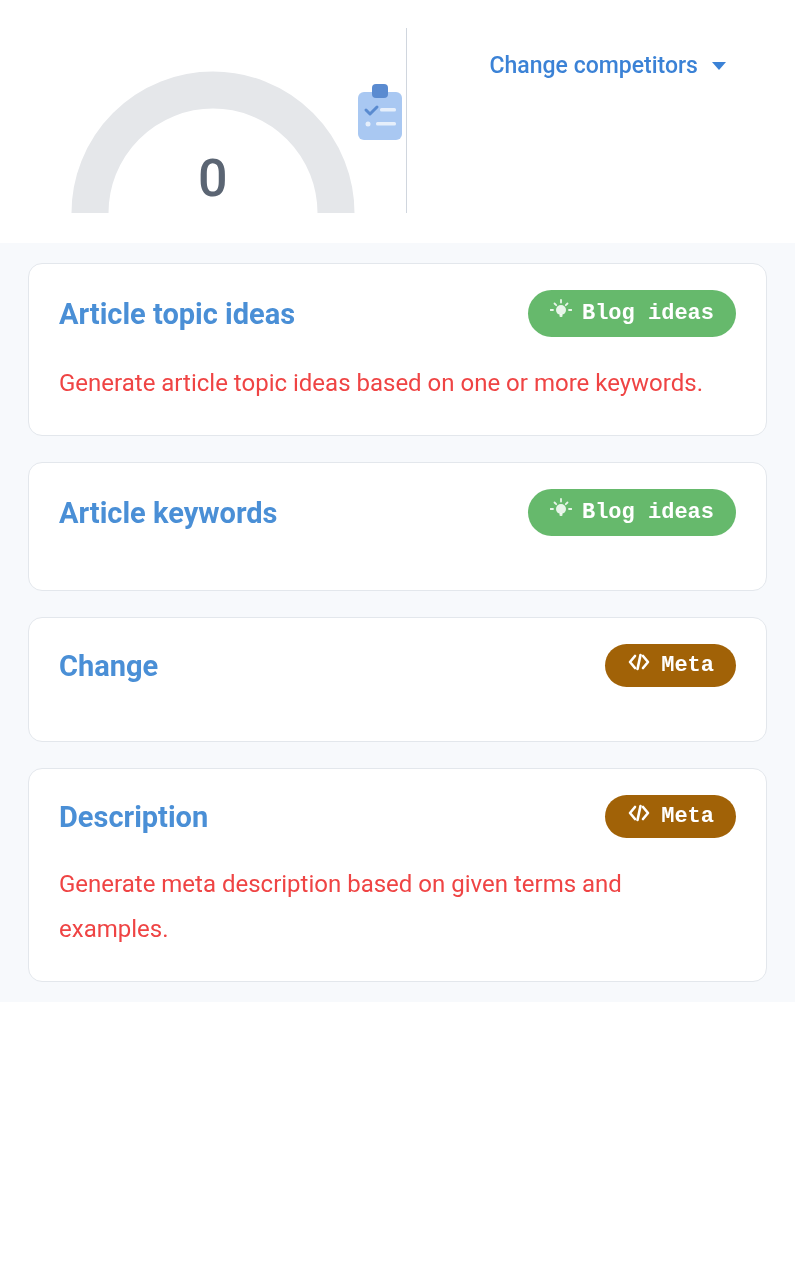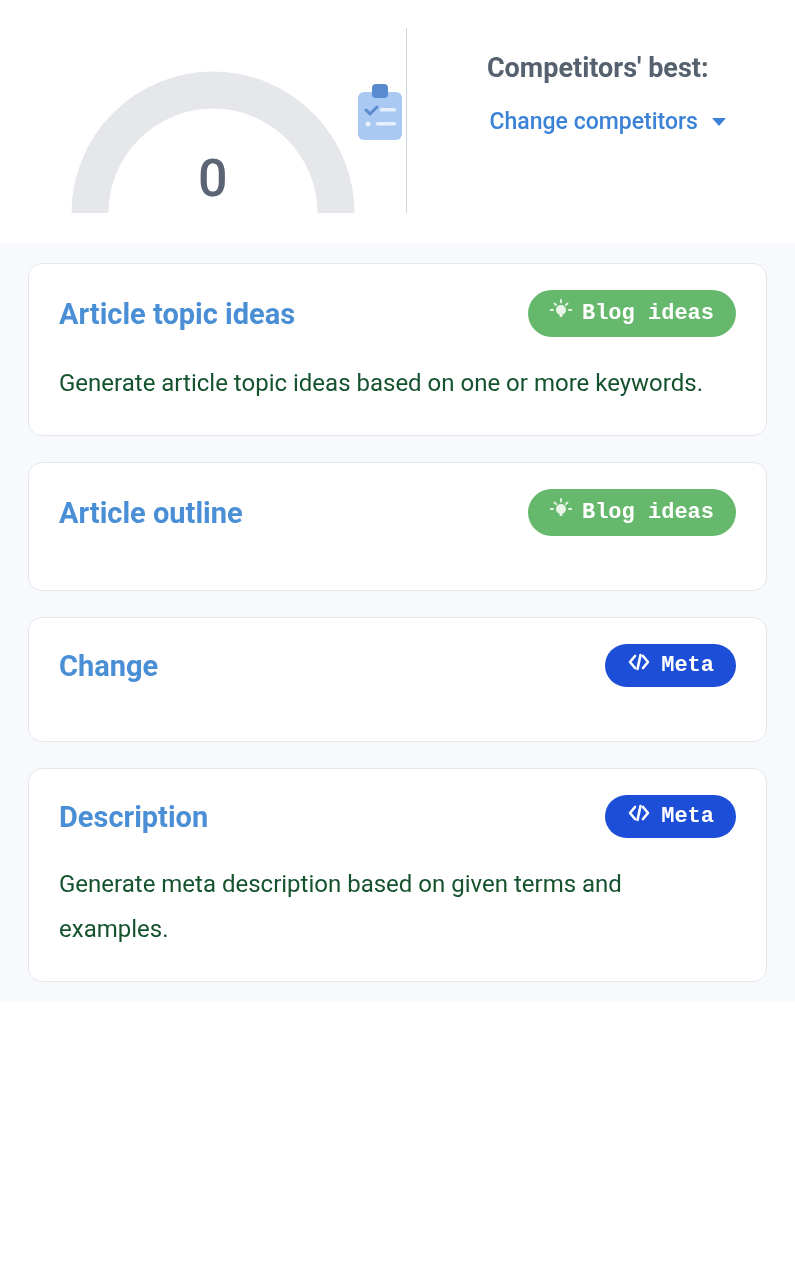--- a/index.html
+++ b/index.html
@@ -141,24 +141,24 @@
     gap: 10px;
     border-radius: 999px;
     padding: 9px 22px;
     font-size: 22px;
     font-weight: 700;
     color: #fff;
     cursor: pointer;
     font-family: Liberation Mono, monospace;
   }
   .pill-green { background: #66b96c; }
-  .pill-blue { background: #1d4ed8; }
+  .pill-blue { background: #a16207; }
   .card-desc {
     font-size: 24px;
-    color: #14532d;
+    color: #ef4444;
     line-height: 1.85;
   }
 </style>
 </head>
 <body>
 
 <div class="top-panel">
   <div class="left-col">
     <div class="gauge">
       <svg viewBox="0 0 290 145">
@@ -175,21 +175,20 @@
         <rect x="26" y="26" width="16" height="3.5" rx="1.5" fill="#e6effb"></rect>
         <circle cx="14" cy="42" r="2.5" fill="#e6effb"></circle>
         <rect x="22" y="40" width="20" height="3.5" rx="1.5" fill="#e6effb"></rect>
       </svg>
     </div>
   </div>
 
   <div class="divider"></div>
 
   <div class="right-col">
-    <div class="comp-label">Competitors' best:</div>
     <div class="change-link">
       <span>Change competitors</span>
       <span class="chevron-down"></span>
     </div>
   </div>
 </div>
 
 <div class="cards">
 
   <div class="card">
@@ -210,21 +209,21 @@
           </svg>
         </span>
         <span>Blog ideas</span>
       </div>
     </div>
     <div class="card-desc">Generate article topic ideas based on one or more keywords.</div>
   </div>
 
   <div class="card">
     <div class="card-head">
-      <div class="card-title">Article outline</div>
+      <div class="card-title">Article keywords</div>
       <div class="pill pill-green">
         <span>
           <svg width="22" height="22" viewBox="0 0 22 22">
             <circle cx="11" cy="11" r="5" fill="#ffffff" opacity="0.85"></circle>
             <rect x="9.5" y="15" width="3" height="3" rx="1" fill="#ffffff" opacity="0.85"></rect>
             <g stroke="#ffffff" stroke-width="1.8" stroke-linecap="round" opacity="0.85">
               <line x1="11" y1="1" x2="11" y2="3.5"></line>
               <line x1="3" y1="11" x2="0.5" y2="11"></line>
               <line x1="21.5" y1="11" x2="19" y2="11"></line>
               <line x1="4.5" y1="4.5" x2="6.2" y2="6.2"></line>

